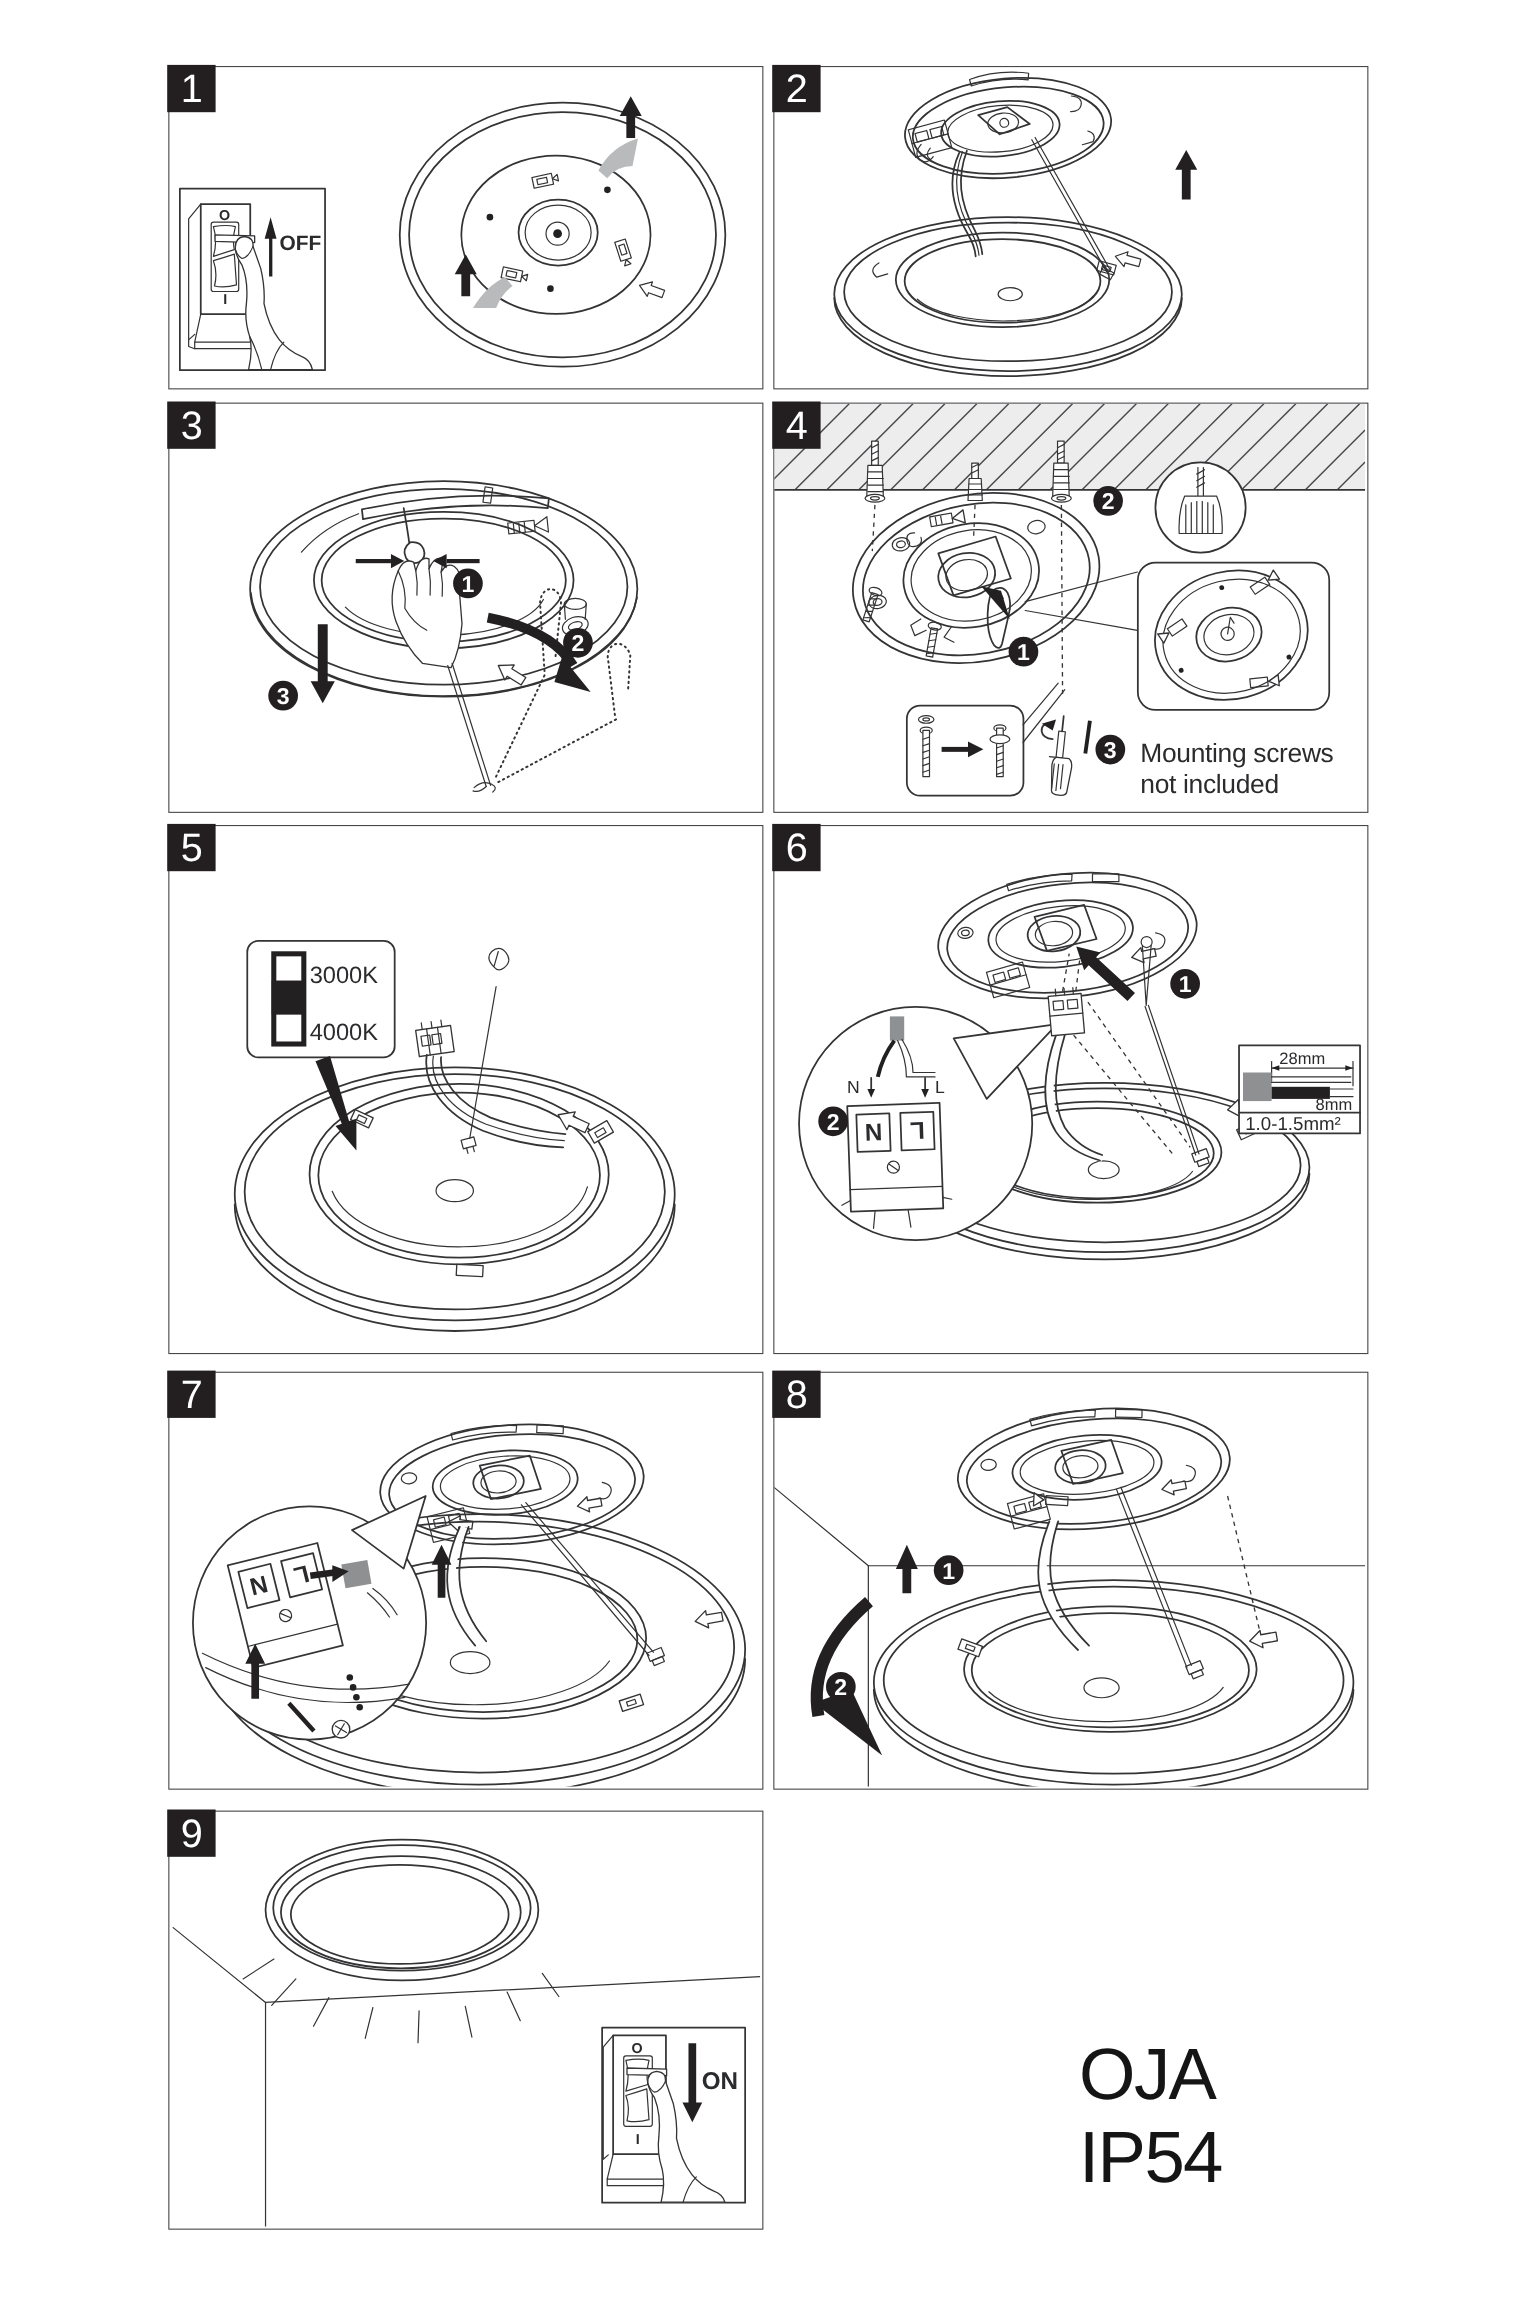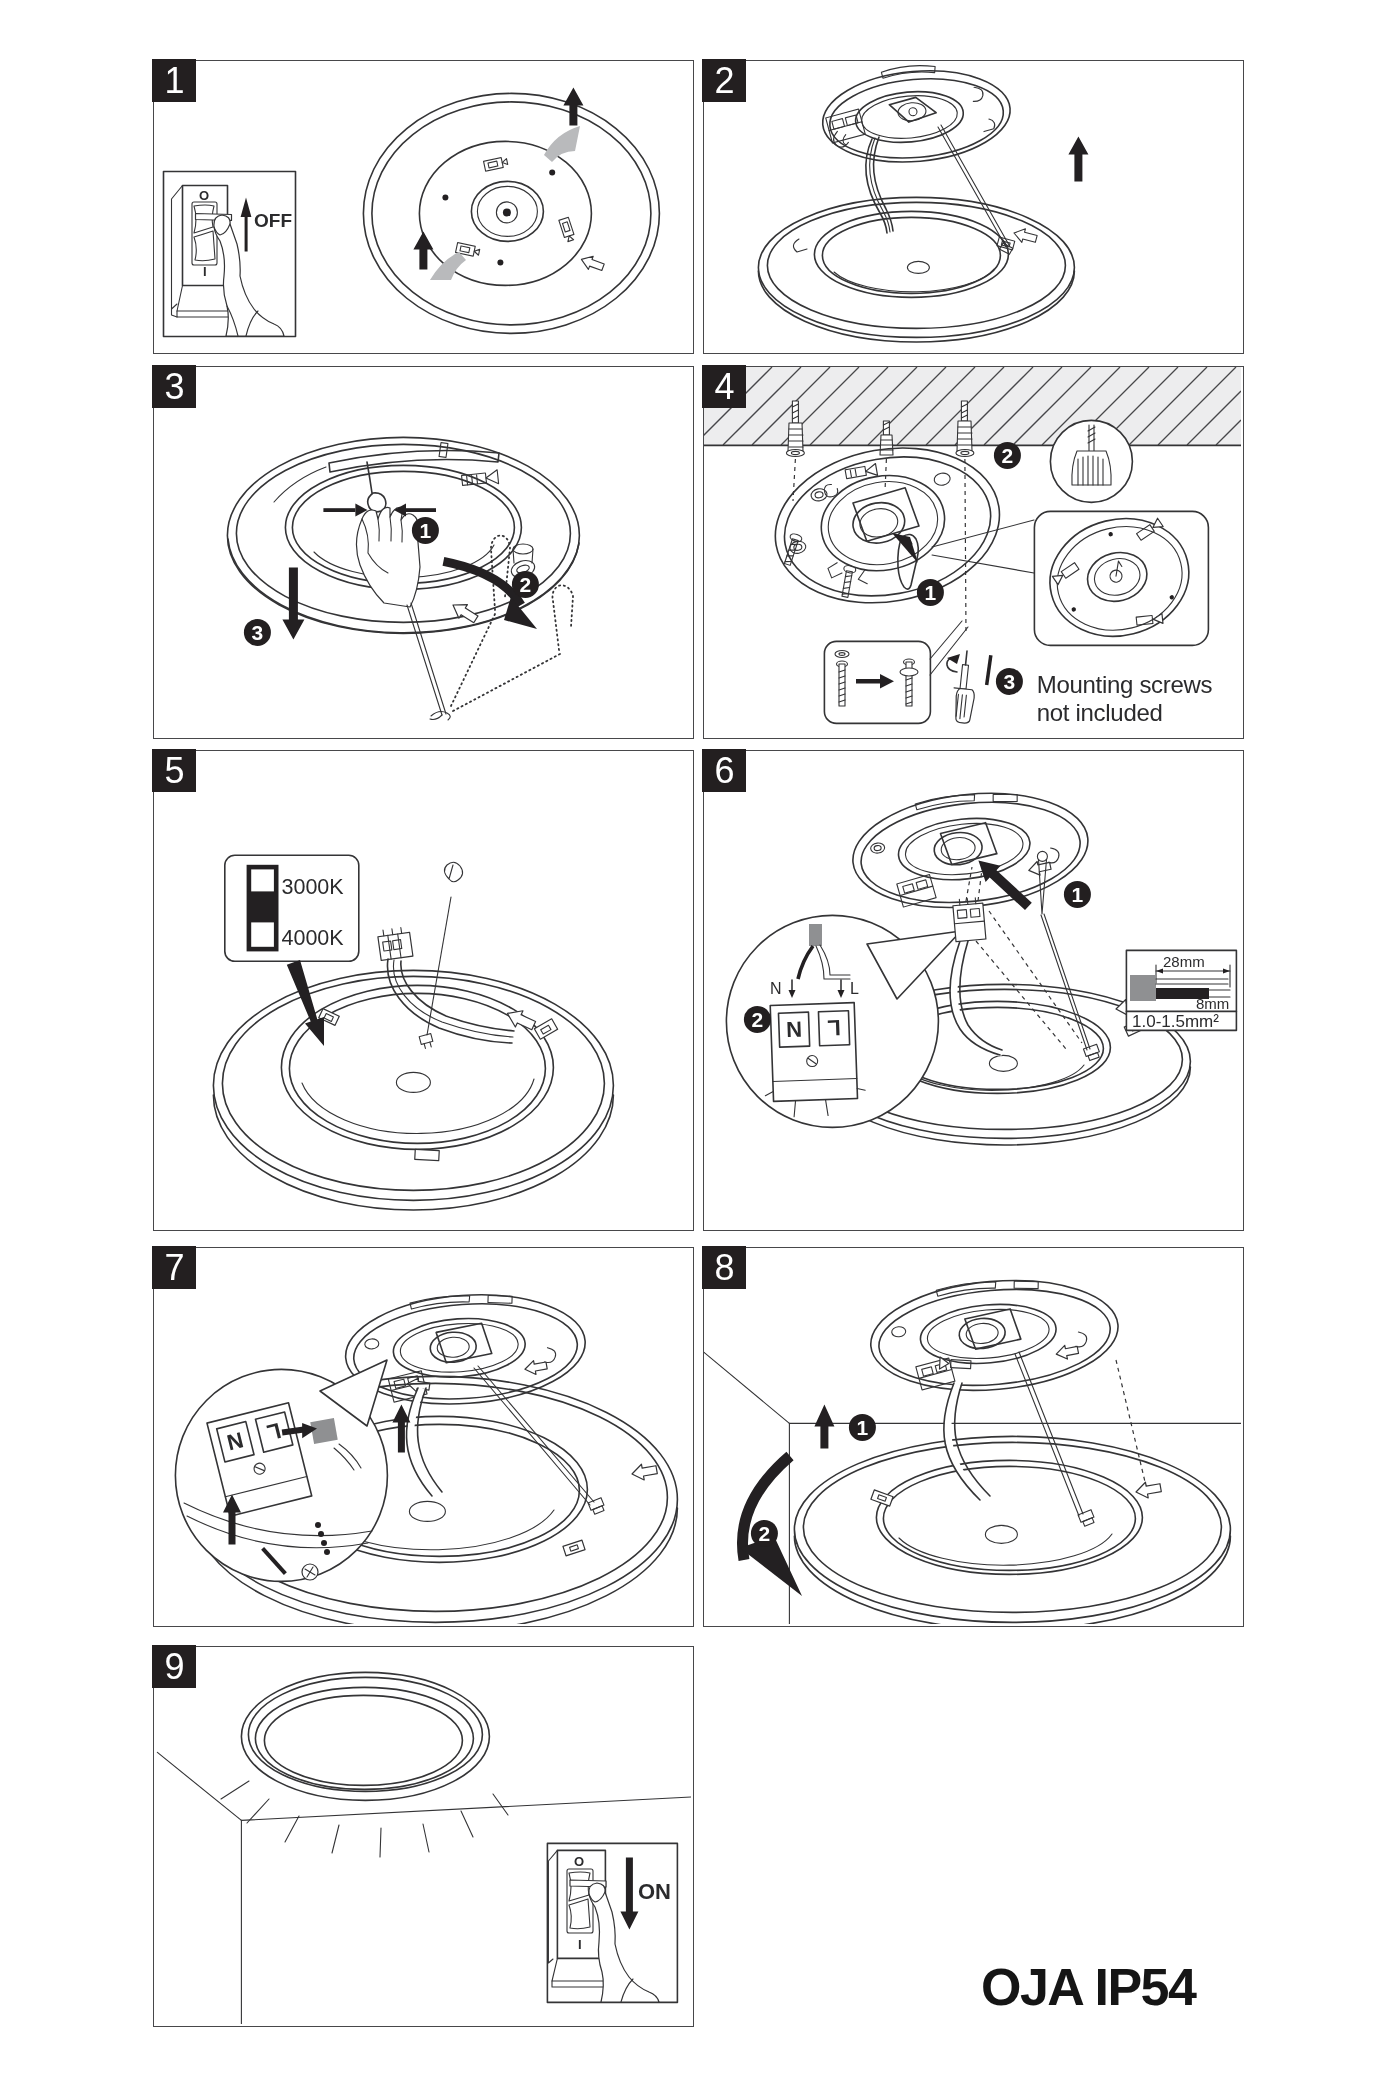--- a/index.html
+++ b/index.html
@@ -12,21 +12,21 @@
 .s1{fill:none;stroke:#343436;stroke-width:1.1;stroke-linecap:round;stroke-linejoin:round;}
 .f{fill:#232022;stroke:none;}
 .g{fill:#b9babc;stroke:none;}
 .hb{fill:#ededee;stroke:none;}
 .wf{fill:#fff;stroke:#343436;stroke-width:1.6;stroke-linejoin:round;}
 .wf1{fill:#fff;stroke:#343436;stroke-width:1.2;stroke-linejoin:round;}
 .d{fill:none;stroke:#343436;stroke-width:1.2;stroke-dasharray:4 4;}
 .bf{fill:#231f20;stroke:none;}
 .bt{fill:#fff;stroke:none;font-family:"Liberation Sans",sans-serif;font-size:21px;font-weight:bold;}
 .tx{fill:#2b2b2d;stroke:none;font-family:"Liberation Sans",sans-serif;}
-#oja{position:absolute;left:981px;top:1957px;width:260px;color:#151515;font-size:52px;font-weight:bold;letter-spacing:-1.5px;}
+#oja{position:absolute;left:981px;top:1847px;width:260px;color:#151515;font-size:66px;font-weight:normal;letter-spacing:-1.5px;}
 </style>
 </head>
 <body>
 <div id="page">
 
 <div class="p" style="left:153px;top:60px;width:541px;height:294px">
 <svg width="537" height="290" viewBox="0 0 537 290">
 <g id="c1">
 
 <rect class="s" x="9.5" y="110.5" width="132" height="165"></rect>

